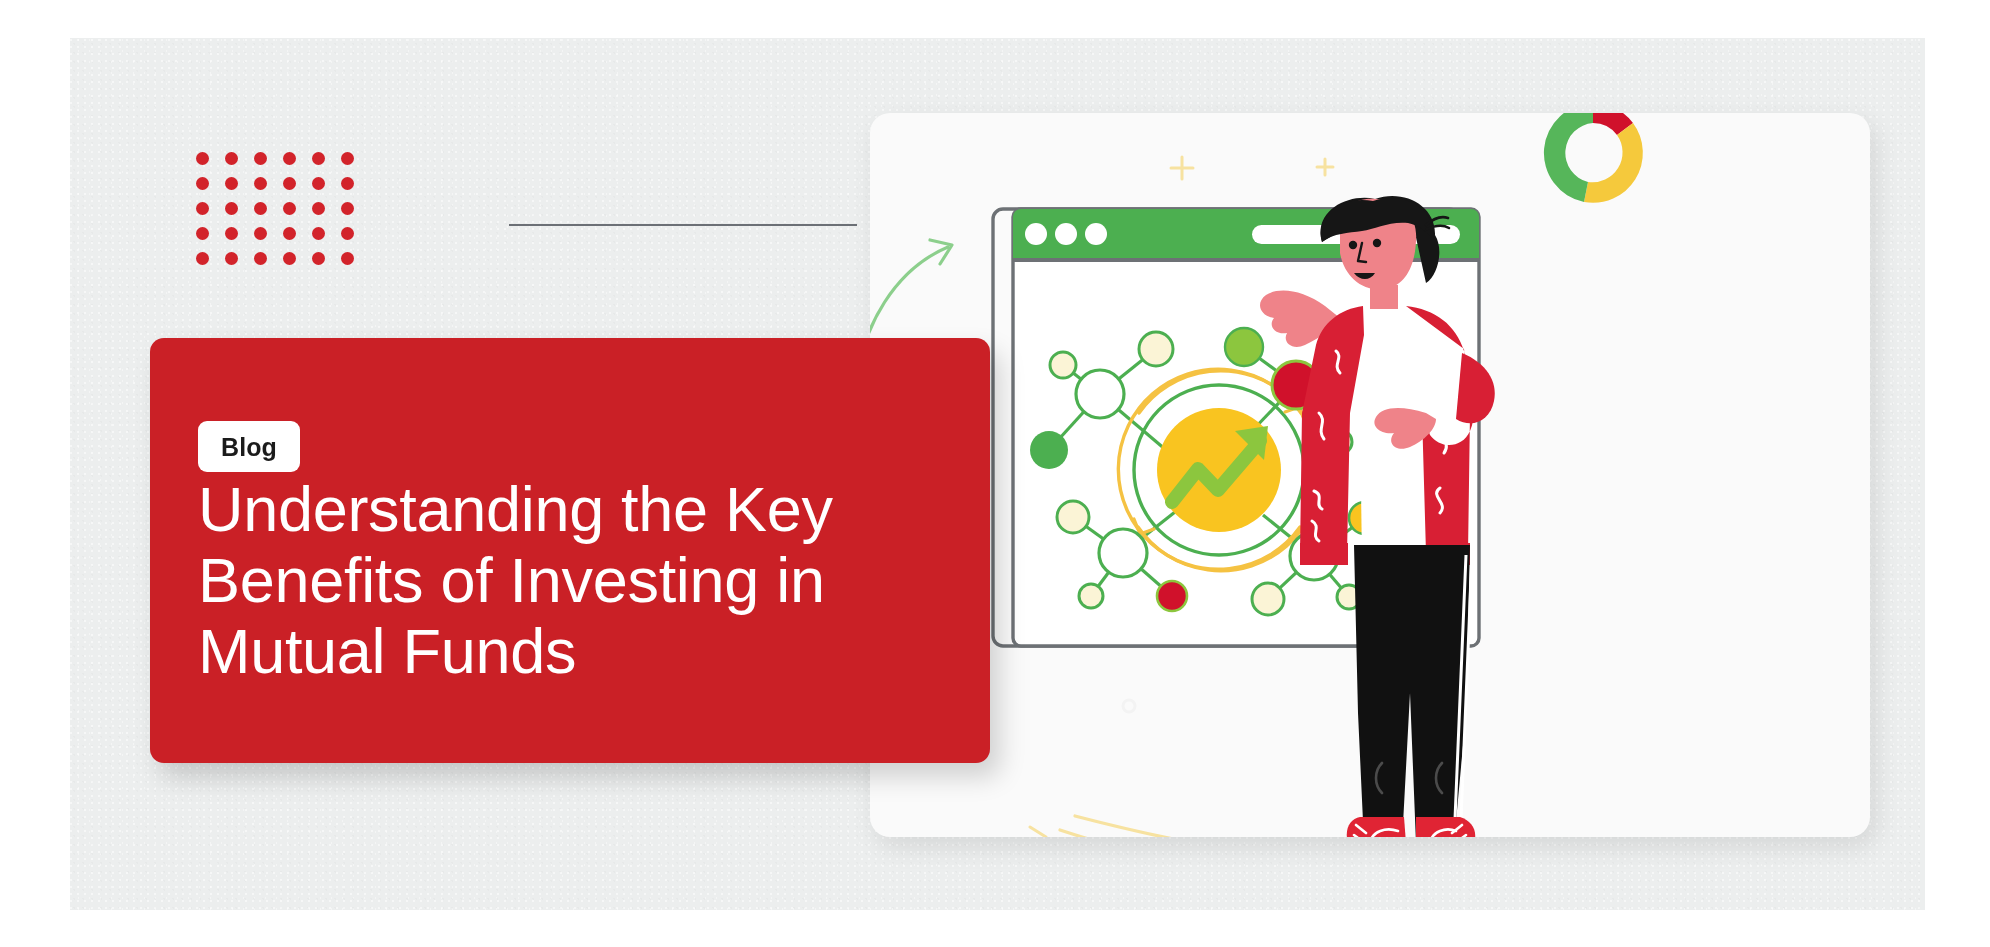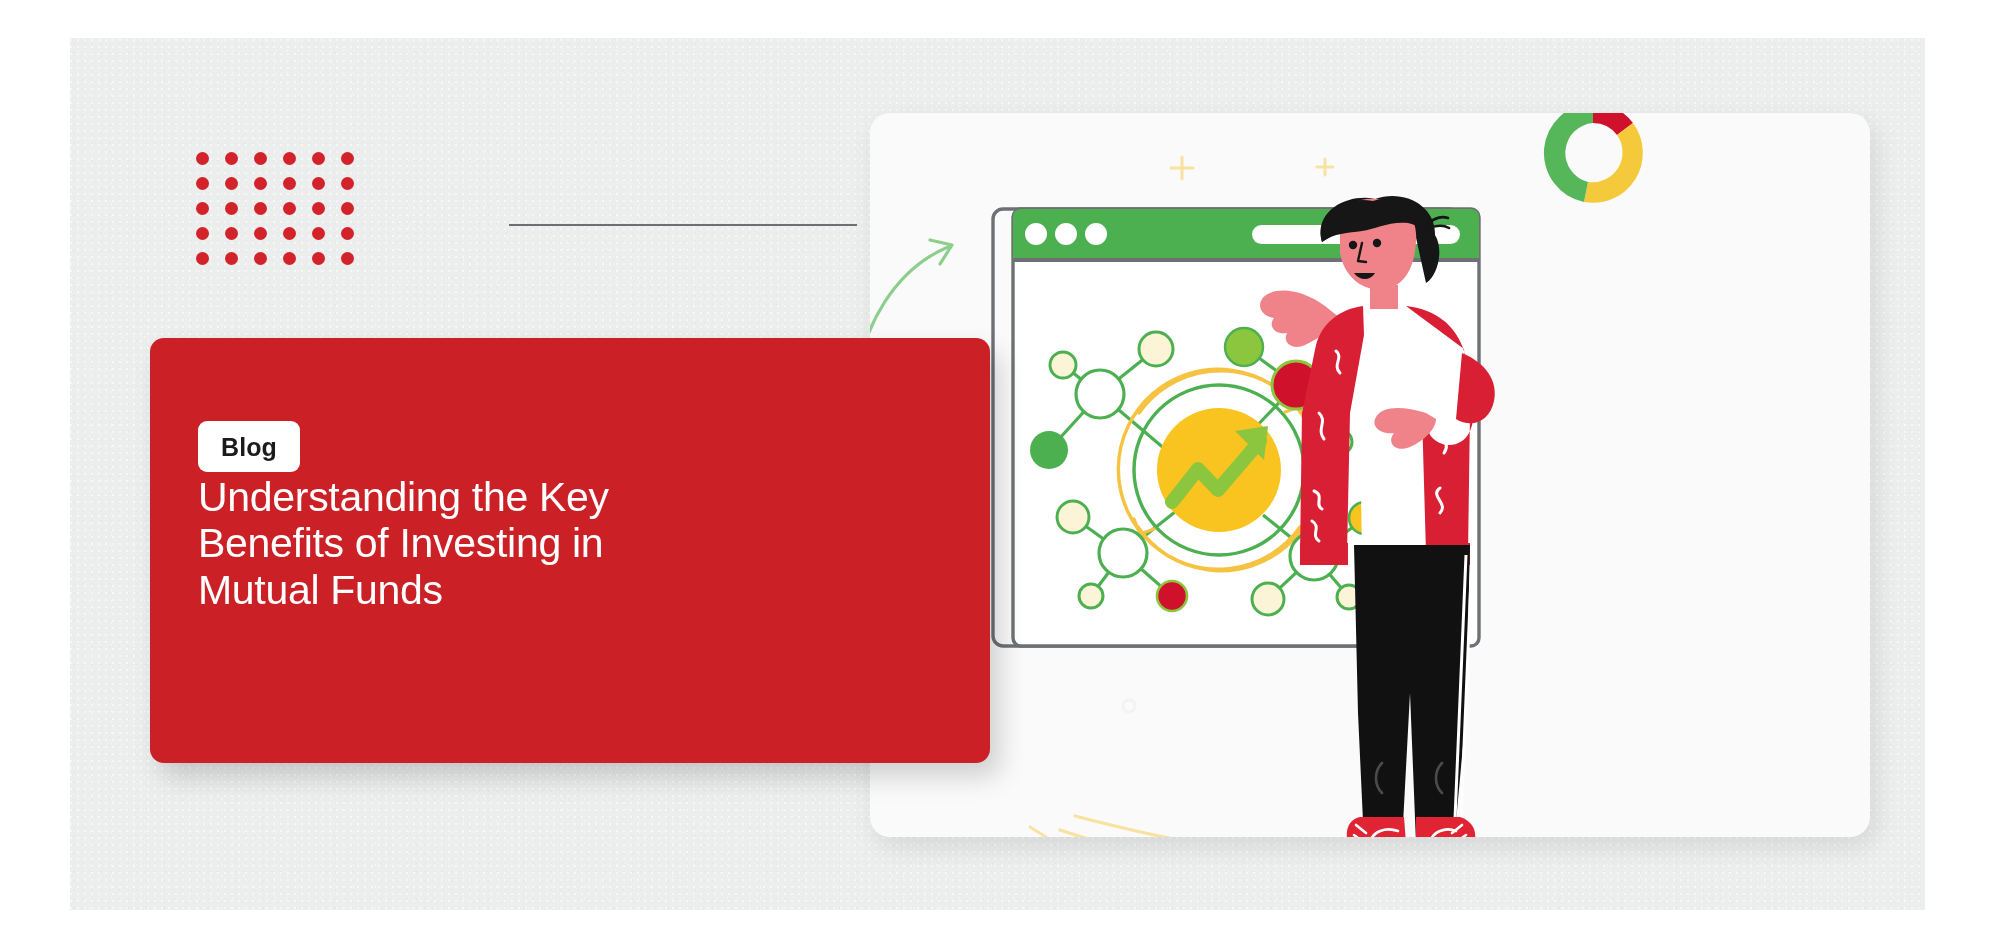--- a/index.html
+++ b/index.html
@@ -95,21 +95,21 @@
     letter-spacing: .1px;
     line-height: 1;
     margin-top: 36px;
   }
   #headline-title {
     position: absolute;
     left: 48px;
     top: 136px;
     width: 760px;
     color: #ffffff;
-    font-size: 41px;
+    font-size: 63px;
     font-weight: 400;
     line-height: 1.13;
     letter-spacing: -.3px;
     white-space: pre-line;
   }
 
   
   #illustration-card {
     position: absolute;
     left: 870px;

